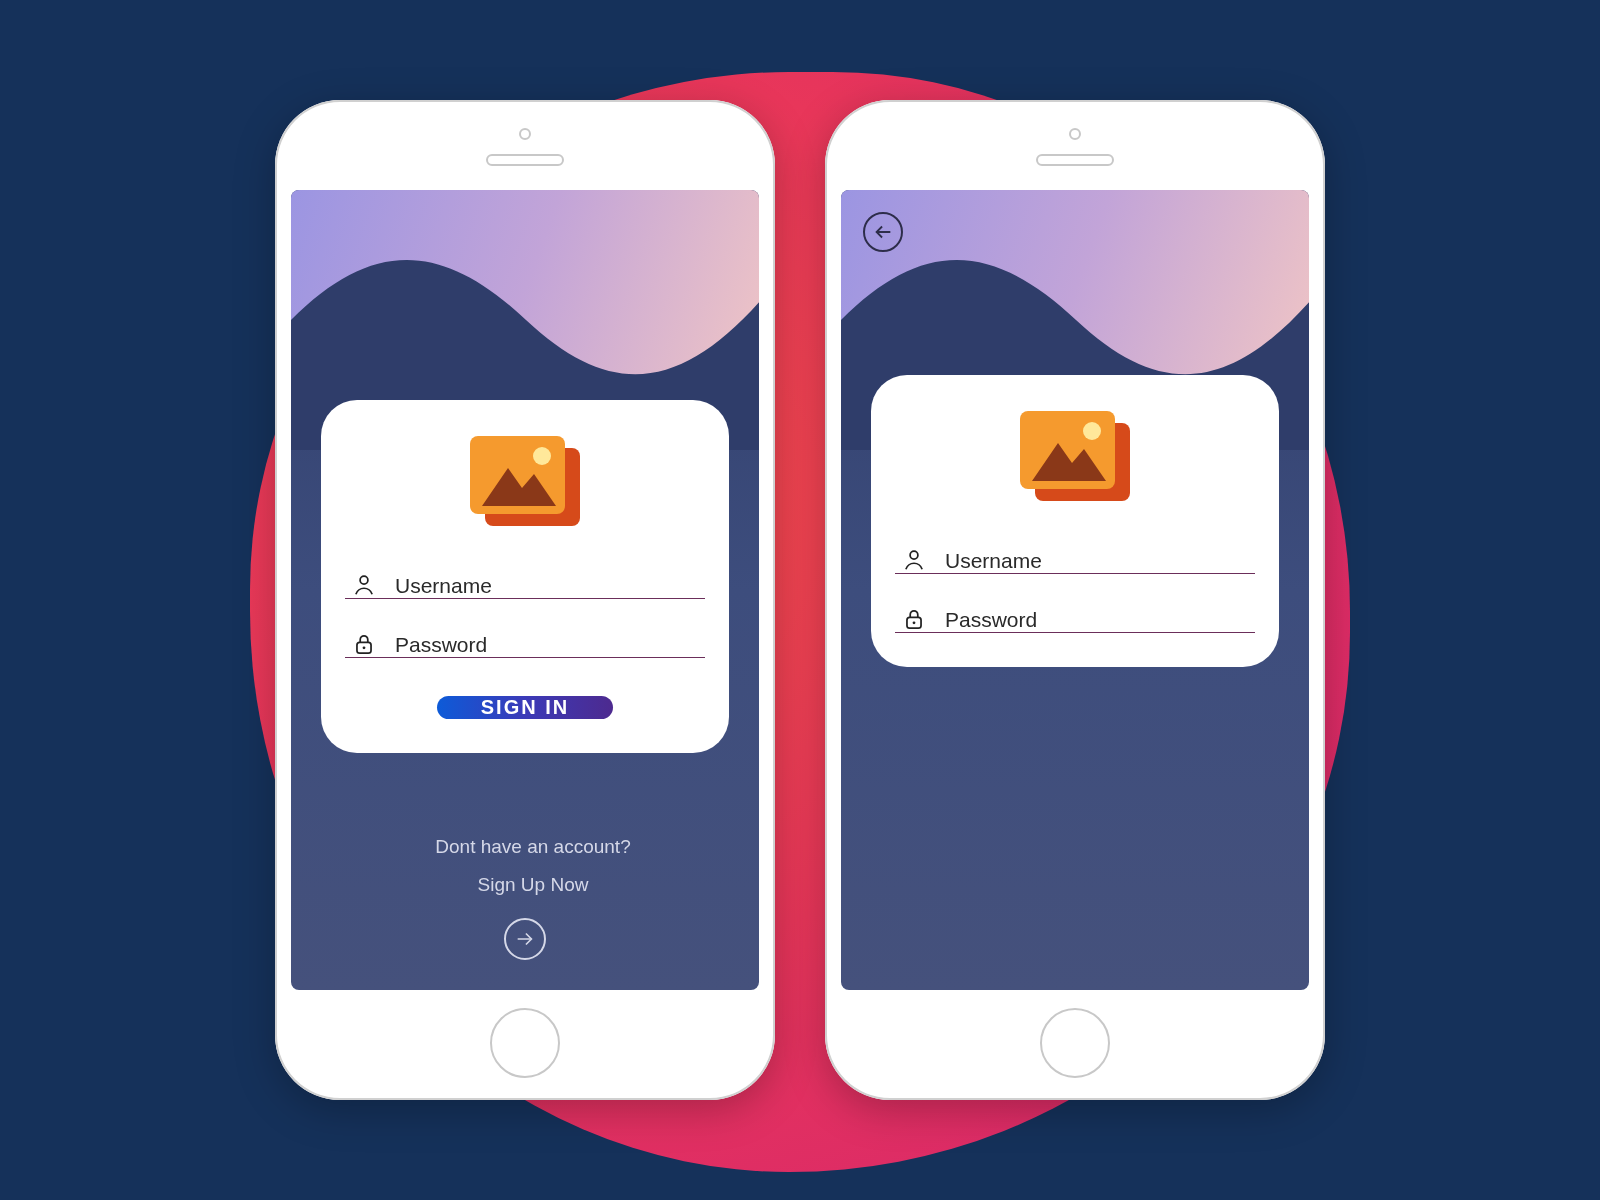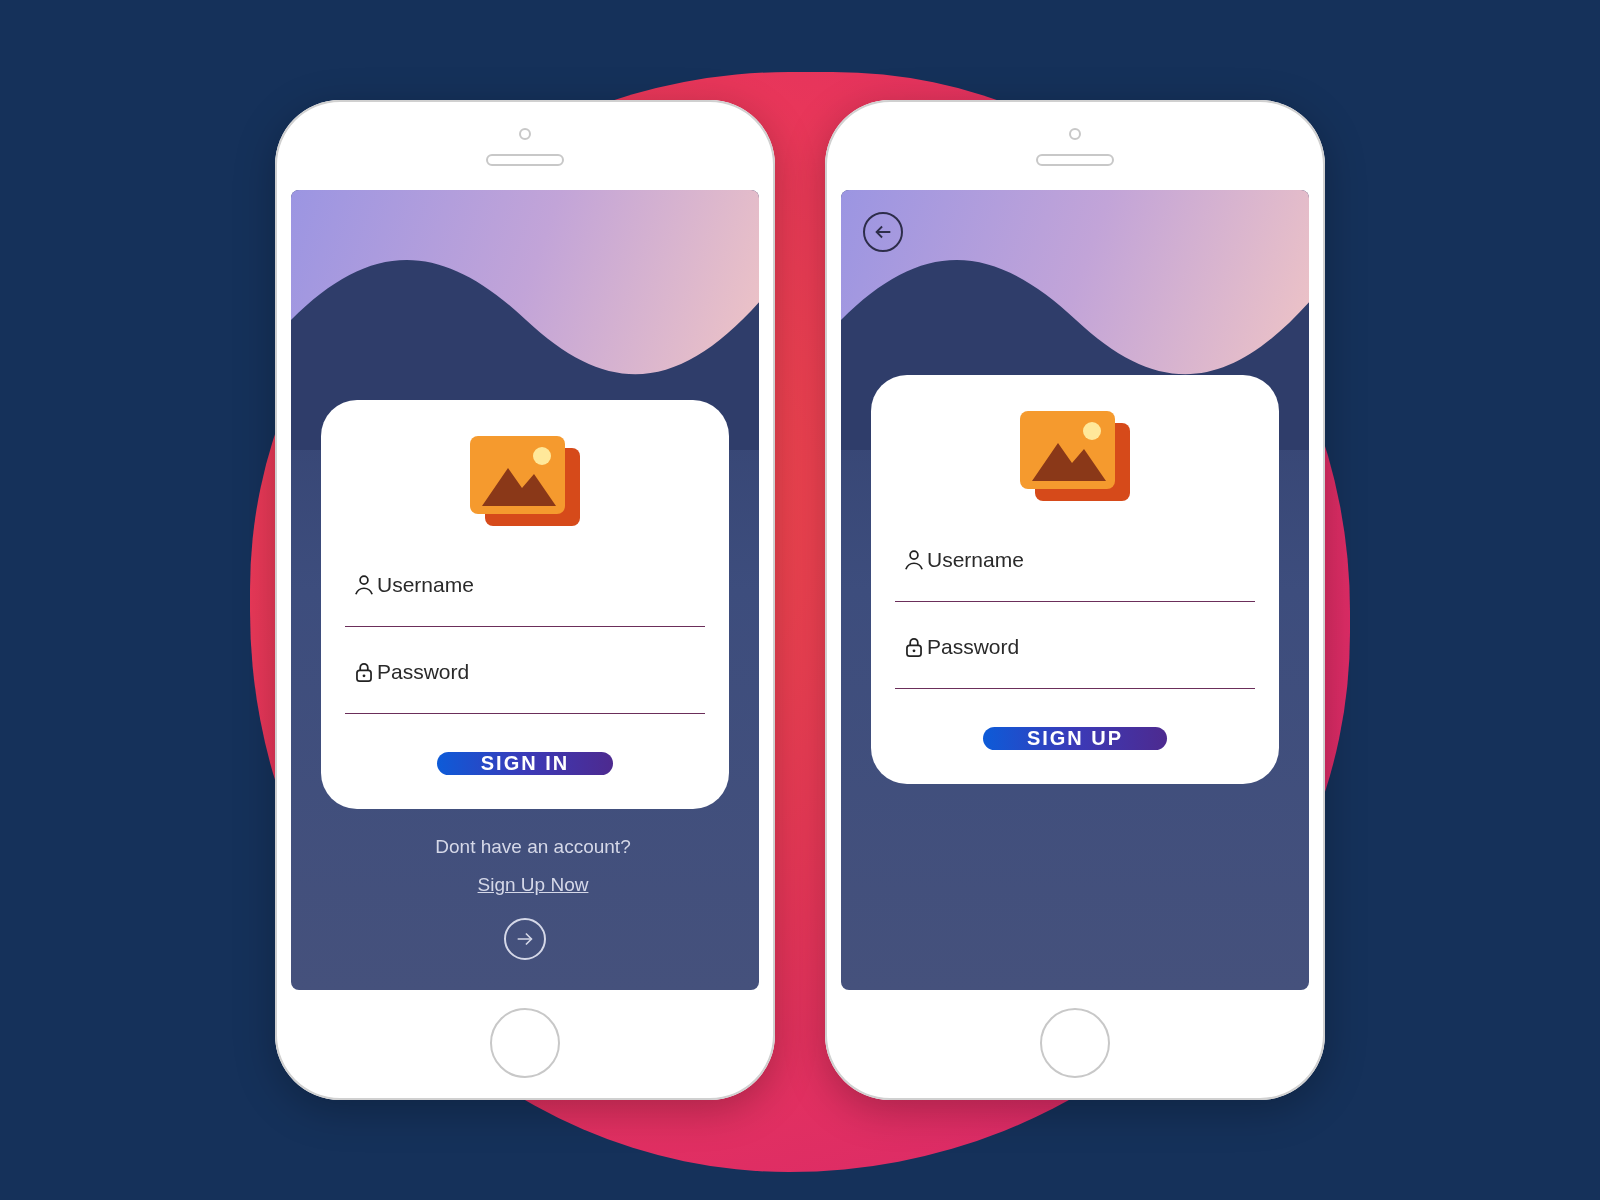--- a/index.html
+++ b/index.html
@@ -114,22 +114,23 @@
       padding: 28px 24px 34px 24px;
     }
     .card.signin { top: 210px; }
     .card.signup { top: 185px; }
     .logo {
       display: block;
       margin: 0 auto 20px auto;
     }
     .field {
       display: flex;
-      align-items: center;
-      padding: 14px 6px 28px 6px;
+      align-items: flex-end;
+      gap: 18px;
+      padding: 14px 6px 0 6px;
       border-bottom: 1.5px solid #6b2e5a;
       margin-top: 18px;
     }
     .field:first-of-type { margin-top: 8px; }
     .field-label {
       font-size: 21px;
       color: #2a2a2a;
     }
     .primary-btn {
       display: block;
@@ -145,21 +146,21 @@
       cursor: pointer;
     }
     .footer-text {
       position: absolute;
       left: 16px; right: 0;
       text-align: center;
       color: #d5d8e8;
       font-size: 19px;
     }
     .footer-text.line1 { bottom: 132px; }
-    .footer-text.line2 { bottom: 94px; text-decoration: underline; }
+    .footer-text.line2 { bottom: 94px; }
     .footer-arrow {
       position: absolute;
       bottom: 30px;
       left: 50%;
       transform: translateX(-50%);
       width: 42px;
       height: 42px;
       border: 2px solid #d5d8e8;
       border-radius: 50%;
       display: flex;
@@ -263,19 +264,18 @@
 
         <div class="field">
           <svg width="26" height="26" viewBox="0 0 24 24" fill="none" stroke="#222" stroke-width="1.6">
             <rect x="5.5" y="10.5" width="13" height="10" rx="2.5"></rect>
             <path d="M8.5 10.5V8a3.5 3.5 0 0 1 7 0v2.5"></path>
             <circle cx="12" cy="15.5" r="1.3" fill="#222" stroke="none"></circle>
           </svg>
           <span class="field-label">Password</span>
         </div>
 
-        <button class="primary-btn">SIGN UP</button>
       </div>
     </div>
     <div class="phone-home"></div>
   </div>
 
 </div>
 
 </body></html>

